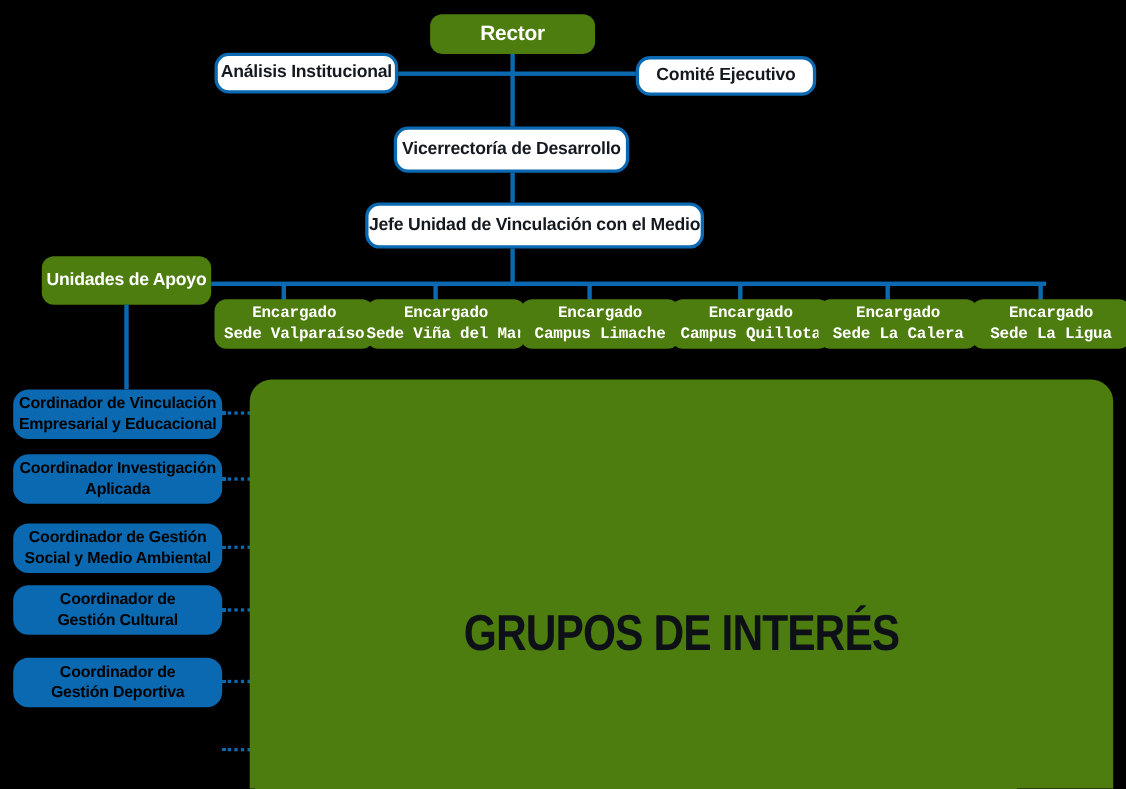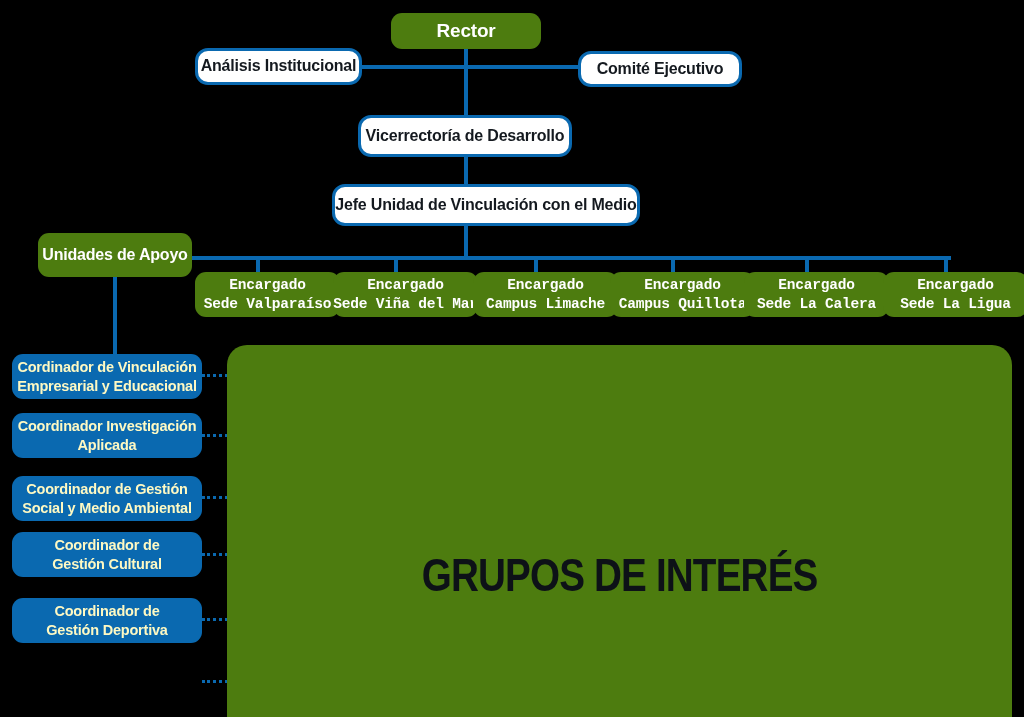--- a/index.html
+++ b/index.html
@@ -6,21 +6,21 @@
   #stage{
     position:relative;width:1024px;height:717px;background:#000;overflow:hidden;
     font-family:"Liberation Sans",sans-serif;font-weight:bold;letter-spacing:-0.2px;
   }
   .box{
     position:absolute;display:flex;align-items:center;justify-content:center;
     text-align:center;box-sizing:border-box;border-radius:11px;
   }
   .blue{background:#4d7c0f;color:#ffffff;}
   .whitebox{background:#ffffff;border:3px solid #0a69b0;color:#14191f;border-radius:13px;}
-  .coord{background:#0a69b0;color:#fef9c3;}
+  .coord{background:#0a69b0;color:#000000;border-radius:14px;}
   .multiline{white-space:pre-line;line-height:1.28;}
   .line{position:absolute;background:#0a69b0;}
   .dotted{position:absolute;height:0;border-top:3px dotted #0a69b0;left:202px;width:26px;}
 
   
   #rector{left:391px;top:13px;width:150px;height:36px;font-size:19px;}
   #analisis{left:195px;top:48px;width:167px;height:37px;font-size:16px;}
   #comite{left:578px;top:51px;width:164px;height:36px;font-size:16px;}
   #vicerrectoria{left:358px;top:115px;width:214px;height:42px;font-size:16px;}
   #jefe{left:312px;top:184px;width:308px;height:42px;font-size:16px;margin-left:20px;}

